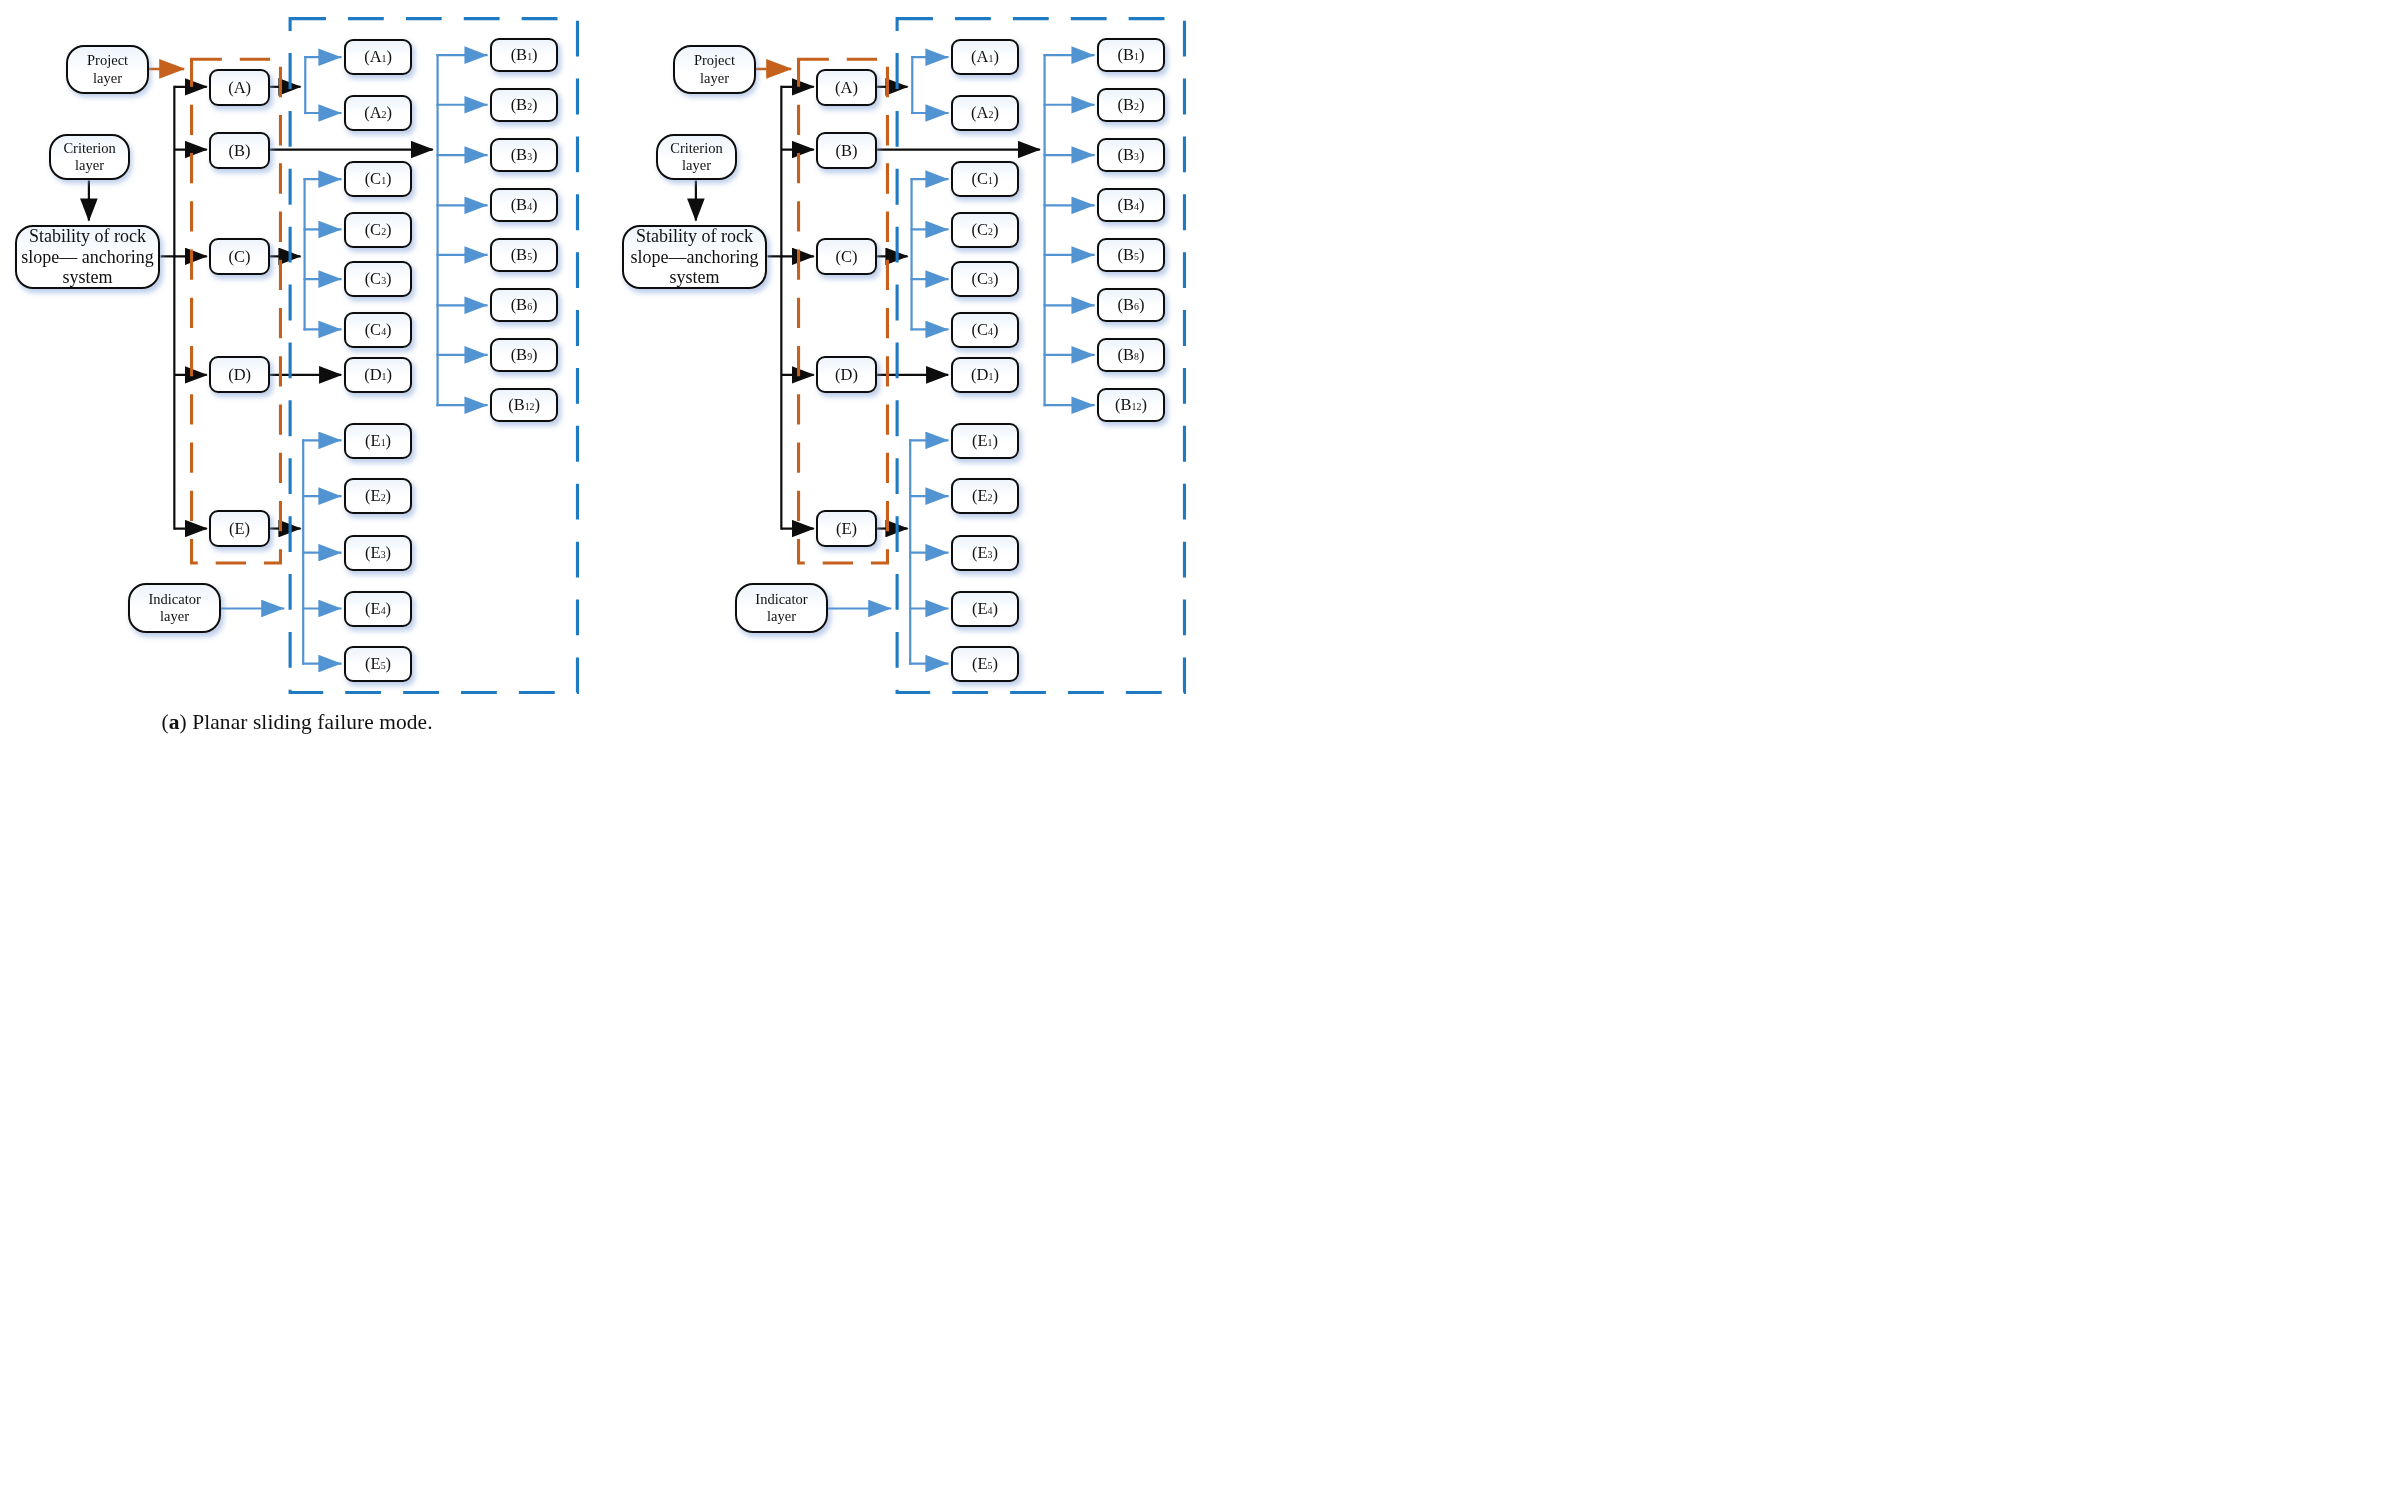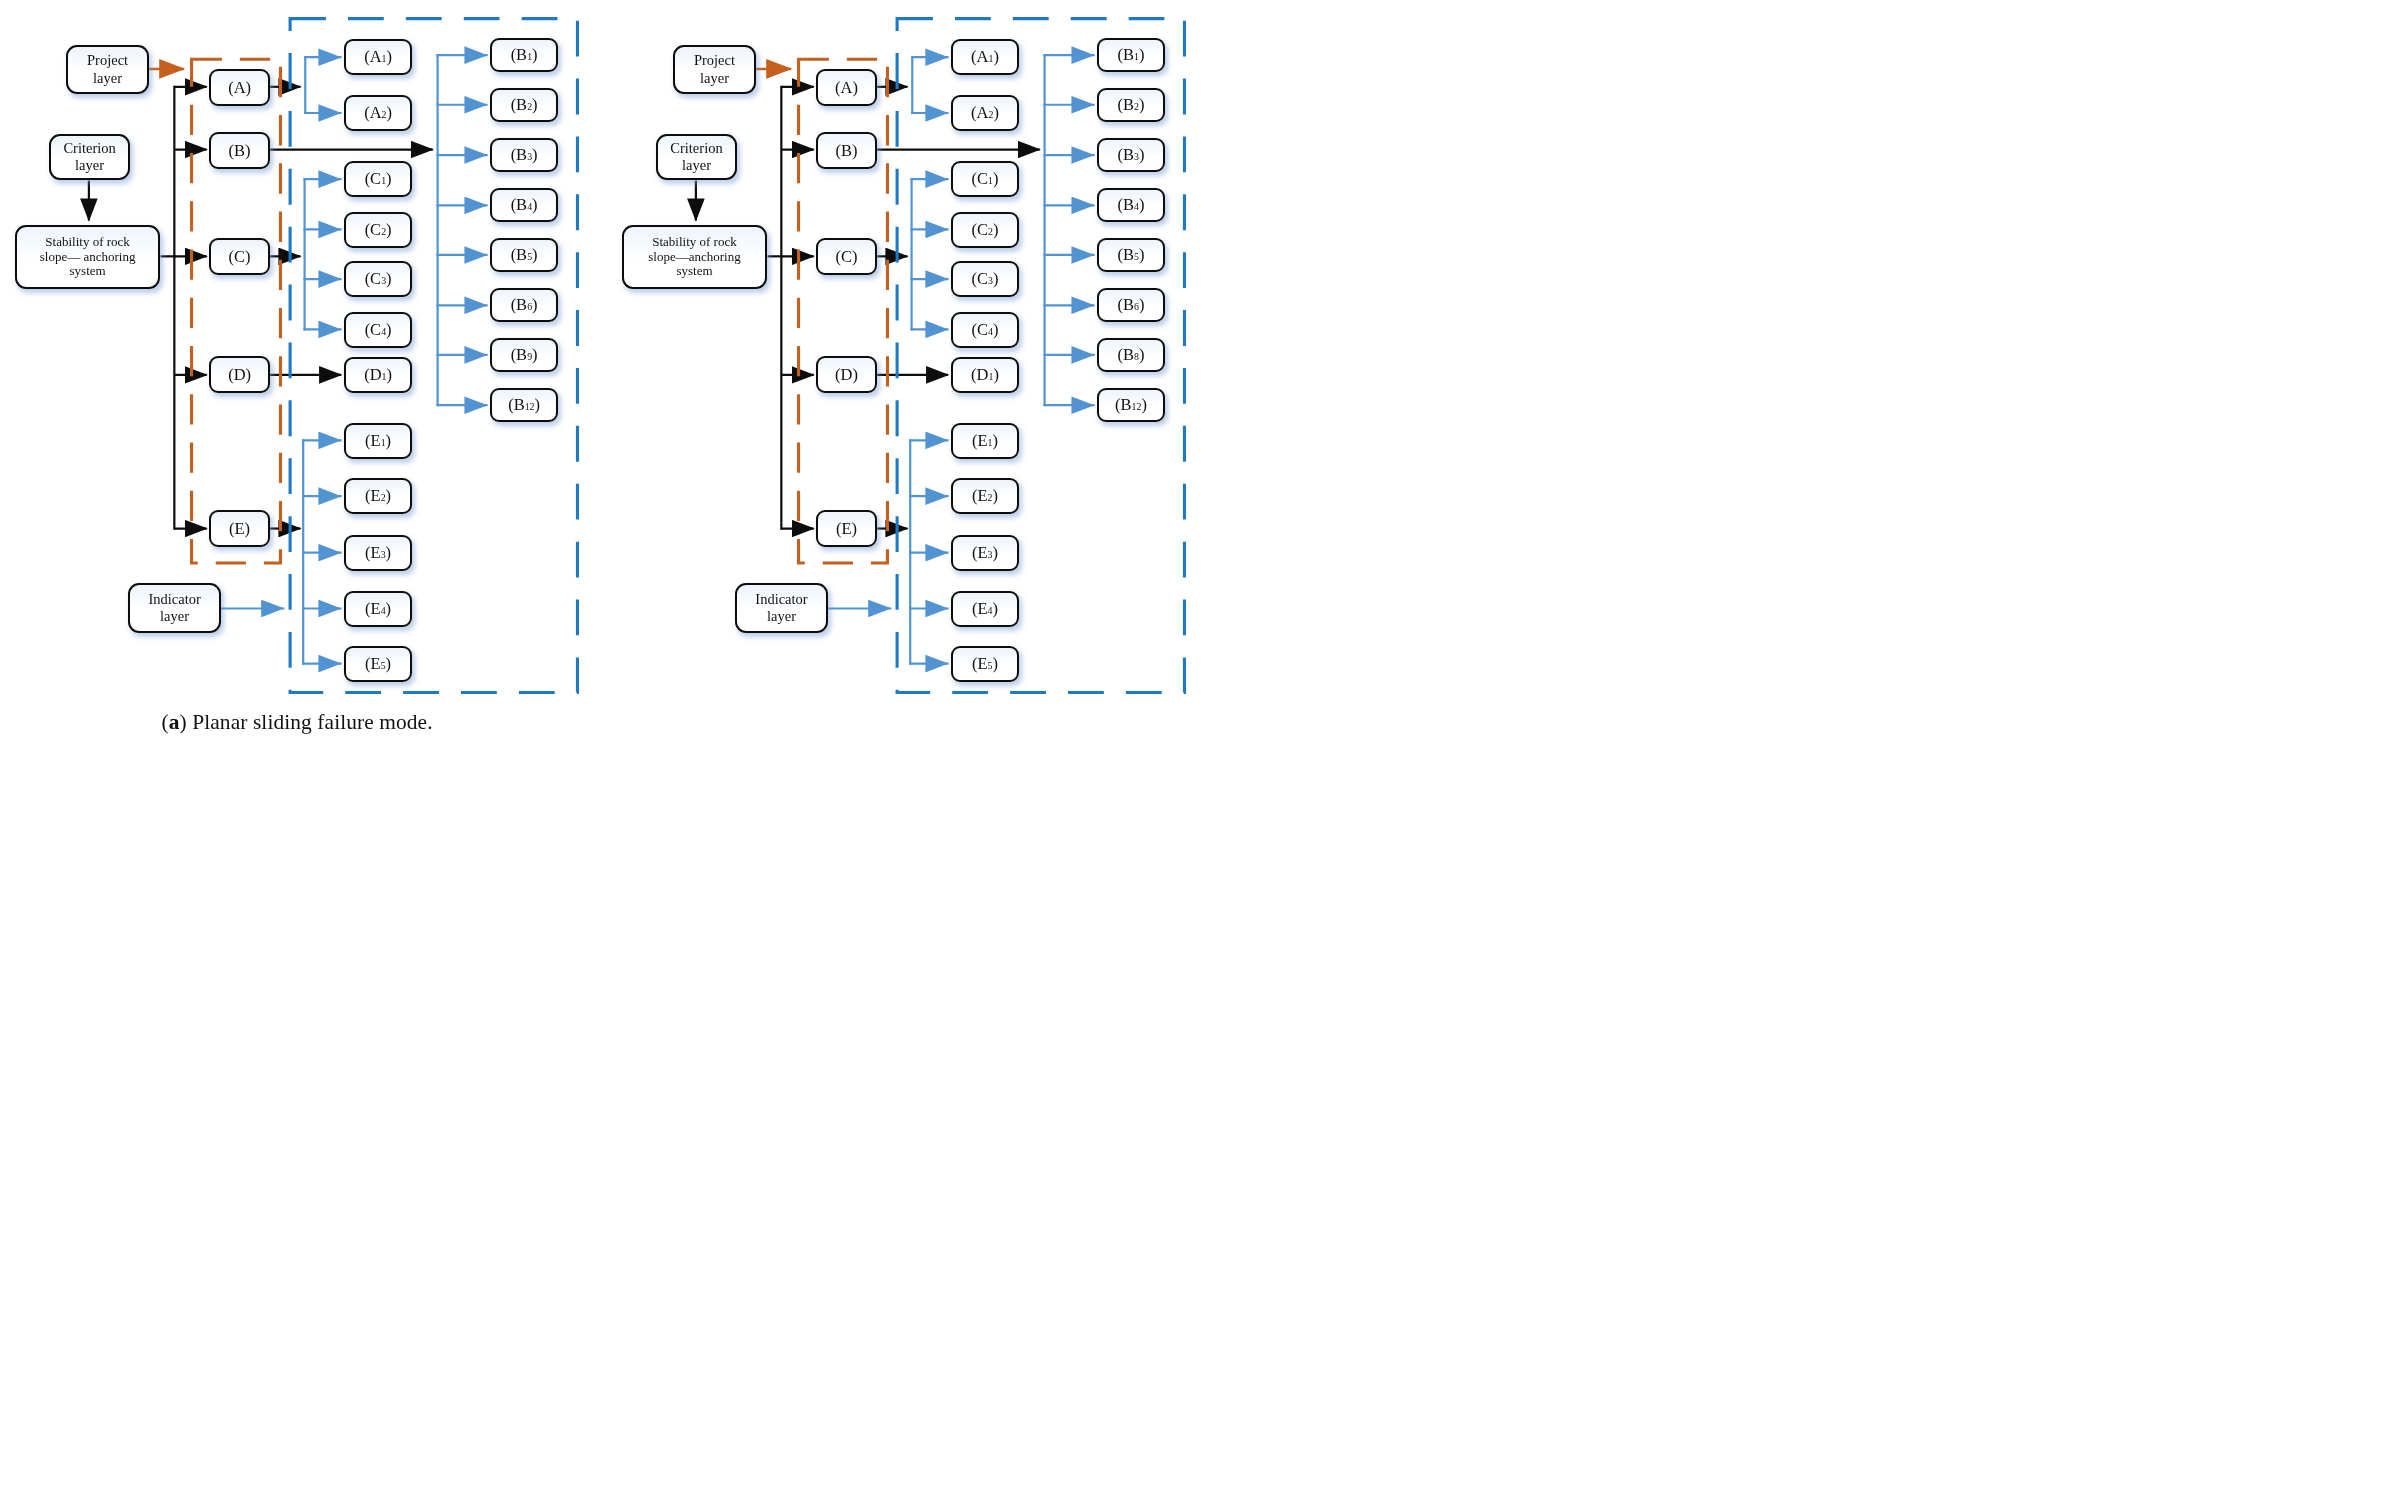--- a/index.html
+++ b/index.html
@@ -18,25 +18,25 @@
   .diagram.right { left: 611px; }
   .canvas { position: absolute; left: 0; top: 0; width: 586px; height: 696px; }
   svg.connectors { position: absolute; left: 0; top: 0; width: 586px; height: 696px; overflow: visible; }
 
   .lbox {
     position: absolute;
     display: flex; align-items: center; justify-content: center;
     text-align: center; white-space: pre-line;
     background: linear-gradient(180deg, #eef4fc 0%, #ffffff 55%);
     border: 2.8px solid #0d0d0d;
-    border-radius: 11px;
+    border-radius: 18px;
     box-shadow: 2.1px 3.4px 4.8px rgba(125,160,215,0.50);
     font-size: 14.5px; line-height: 1.18;
   }
-  .lbox.goal { font-size: 13px; line-height: 1.15; }
+  .lbox.goal { font-size: 18px; line-height: 1.15; }
 
   .node {
     position: absolute;
     display: flex; align-items: center; justify-content: center;
     background: linear-gradient(180deg, #eef4fc 0%, #ffffff 55%);
     border: 2.8px solid #0d0d0d;
     border-radius: 9px;
     box-shadow: 2.1px 3.4px 4.8px rgba(125,160,215,0.50);
     font-size: 16.5px;
   }

